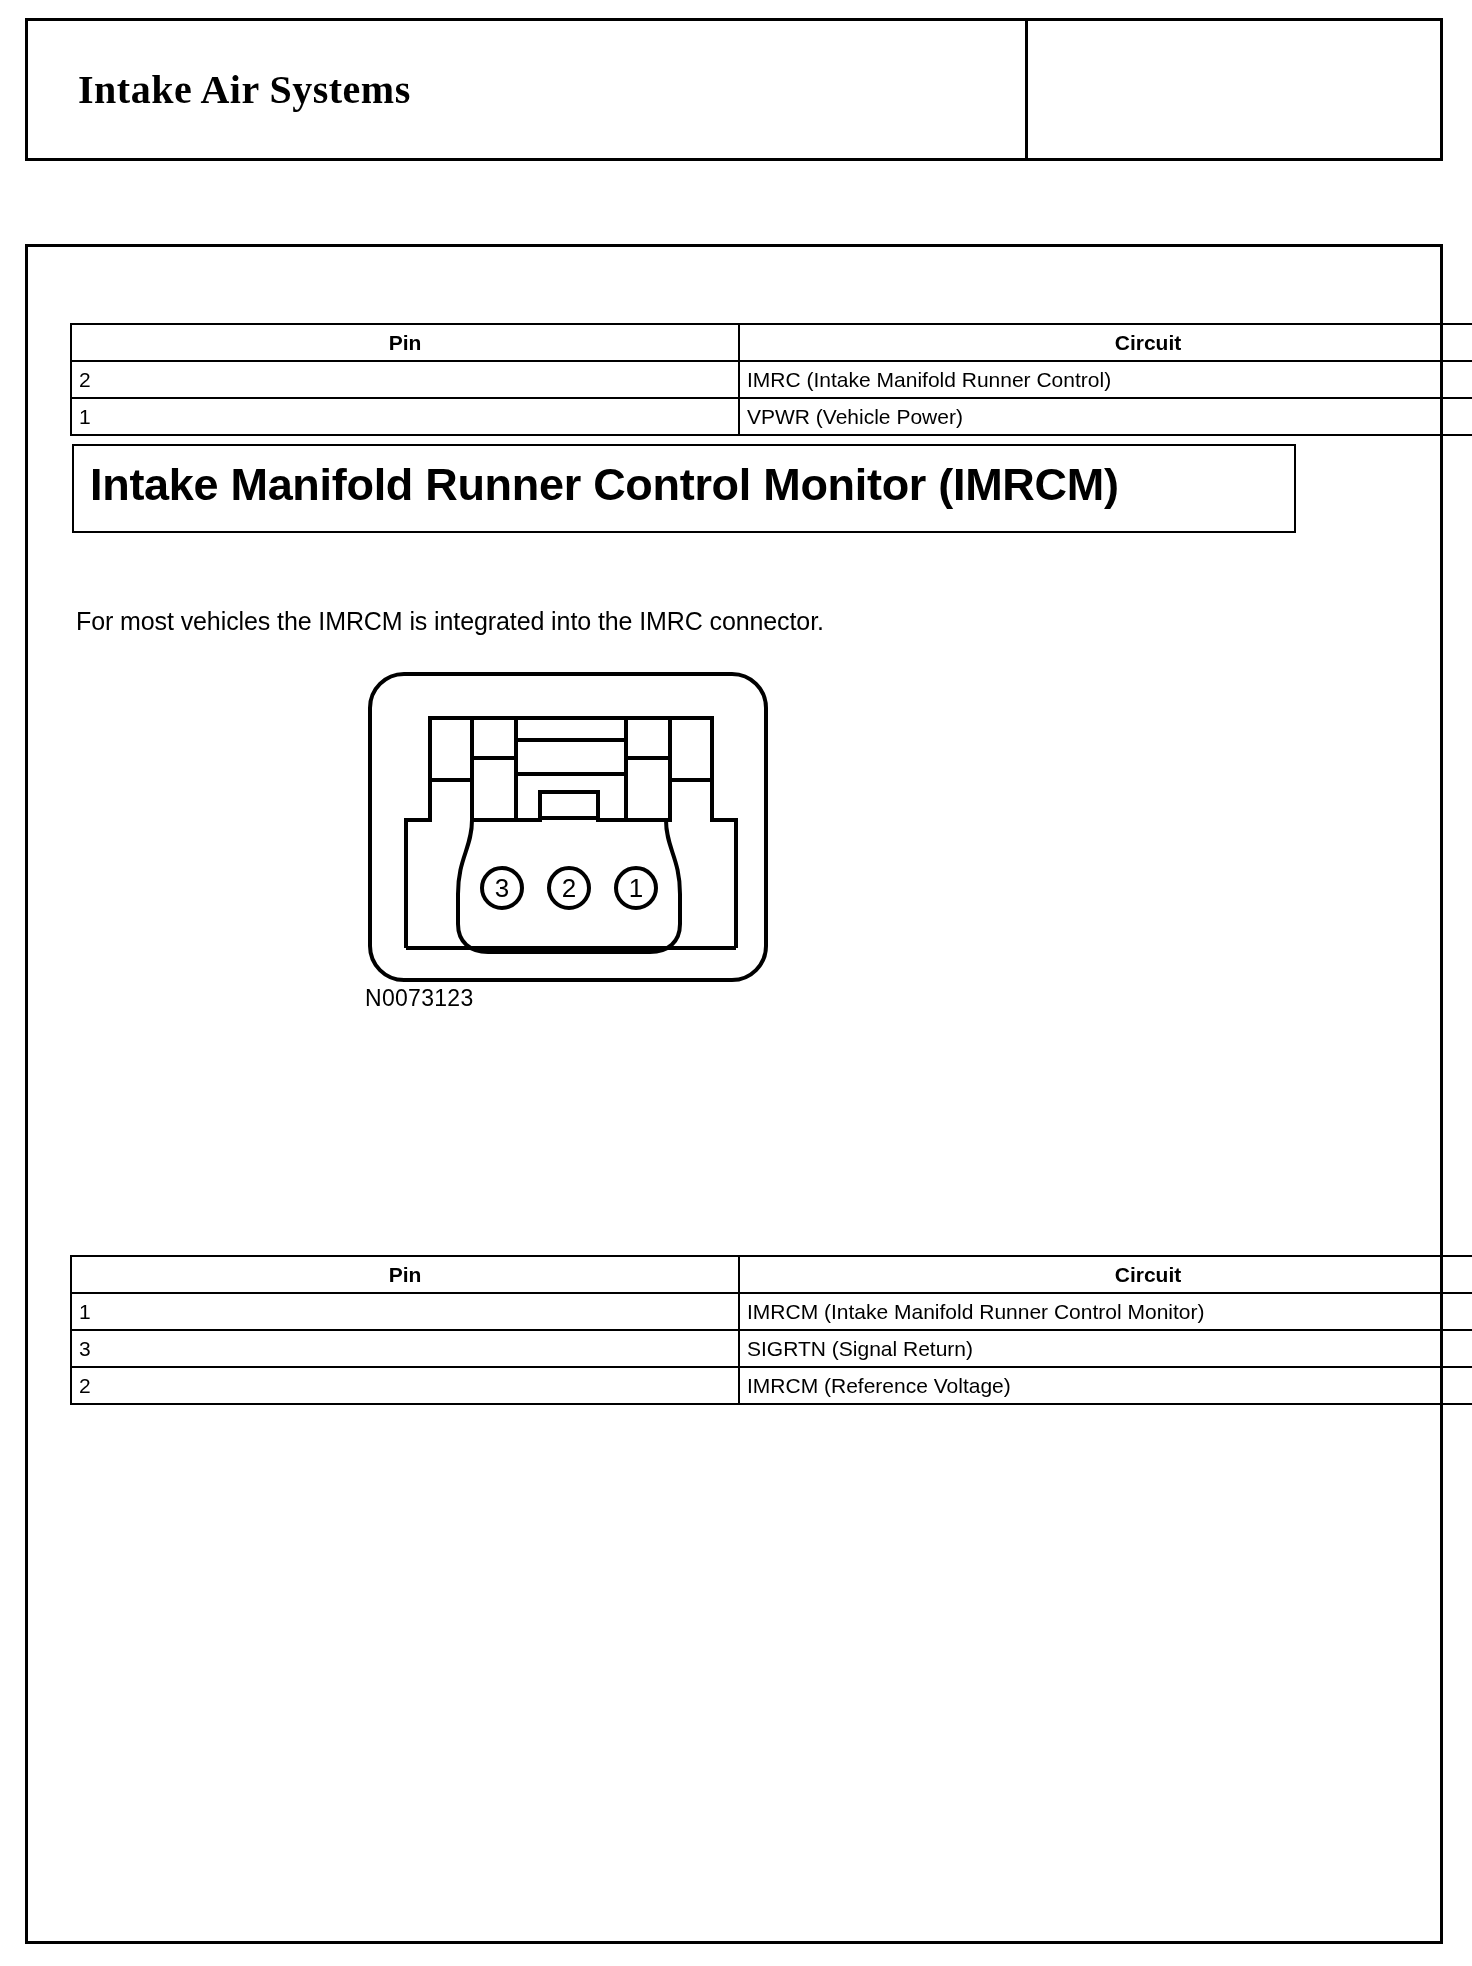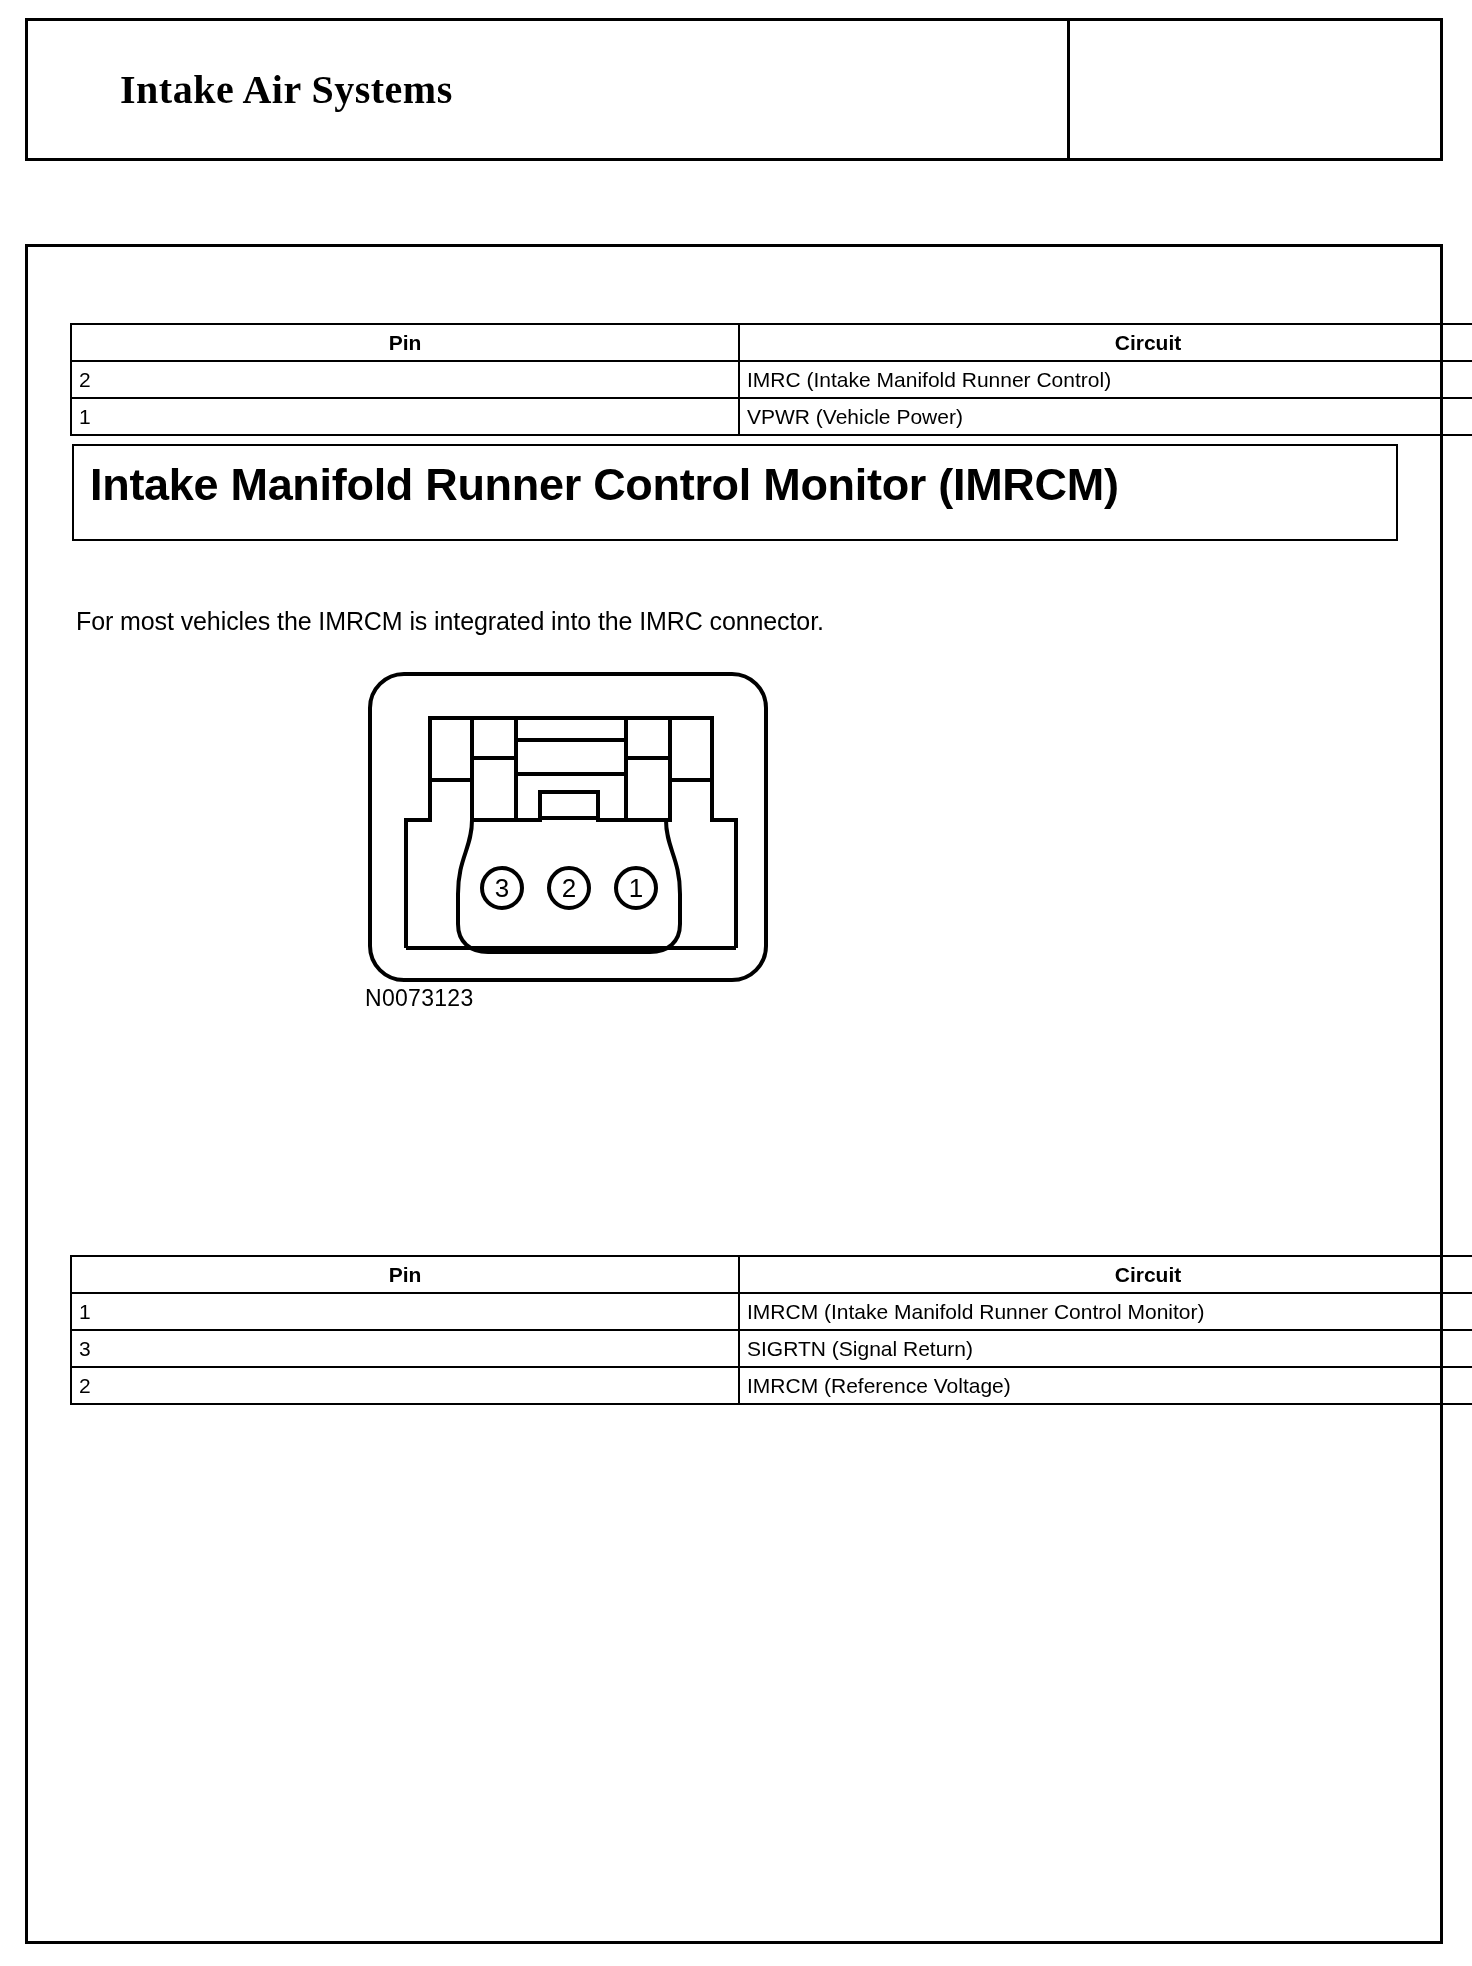--- a/index.html
+++ b/index.html
@@ -19,21 +19,20 @@
   
   .header-bar {
     position: absolute;
     left: 25px;
     top: 18px;
     width: 1418px;
     height: 143px;
     border: 3px solid #000;
     box-sizing: border-box;
     display: flex;
-    padding-left: 42px;
   }
   .header-left {
     flex: 0 0 1000px;
     border-right: 3px solid #000;
     display: flex;
     align-items: center;
     box-sizing: border-box;
   }
   .header-title {
     font-family: "Liberation Serif", serif;
@@ -101,24 +100,24 @@
   .col-circuit { width: 818px; }
 
   .table-block-1 { position: absolute; left: 0px; top: 46px; }
   .table-block-2 { position: absolute; left: 0px; top: 978px; }
 
   
   .heading-box {
     position: absolute;
     left: 14px;
     top: 167px;
-    width: 1326px;
+    width: 1224px;
     border: 2px solid #000;
     box-sizing: border-box;
-    padding: 14px 0 28px 16px;
+    padding: 14px 0 20px 16px;
   }
   .heading-text {
     font-size: 45px;
     font-weight: bold;
     line-height: 1.13;
     letter-spacing: -0.3px;
   }
 
   
   .body-para {

